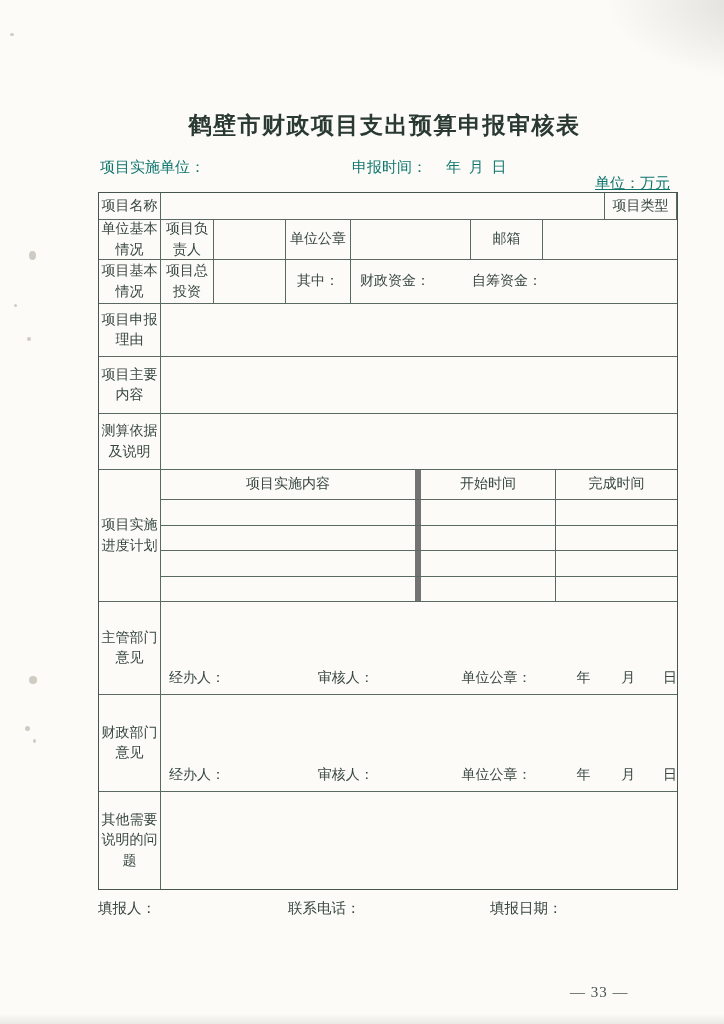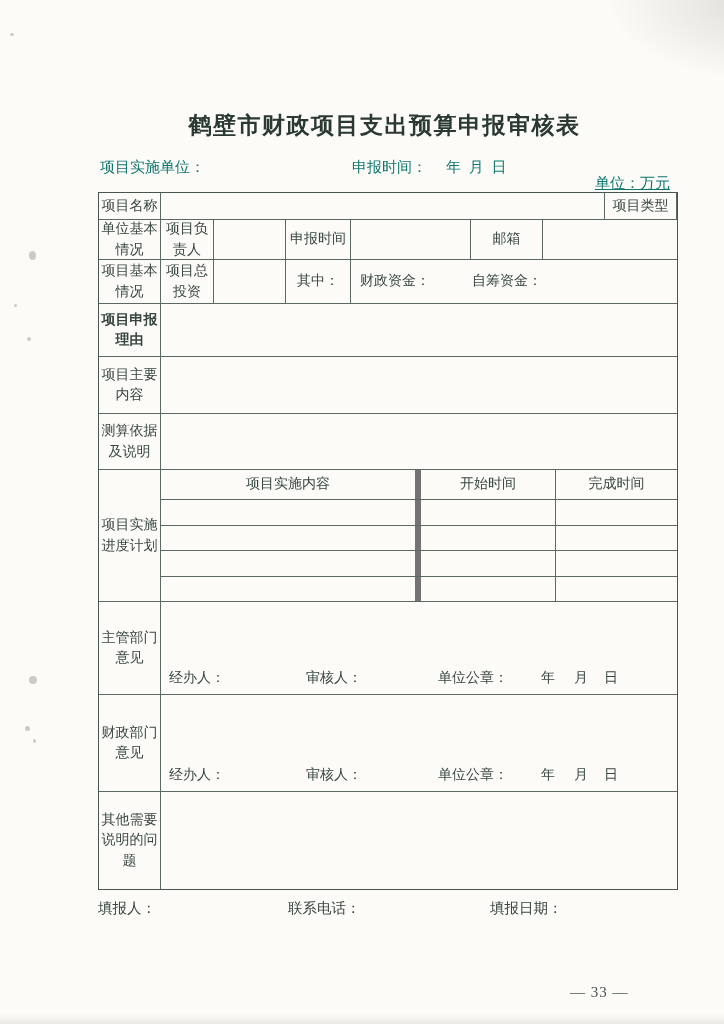--- a/index.html
+++ b/index.html
@@ -49,21 +49,21 @@
   .sub-row.last { border-bottom:none; }
   .sc1 { width:260px; flex:none; box-sizing:border-box; border-right:6px solid #737373;
     display:flex; align-items:center; justify-content:center; }
   .sc2 { width:135px; flex:none; box-sizing:border-box; border-right:1px solid #5a6a62;
     display:flex; align-items:center; justify-content:center; }
   .sc3 { flex:1; display:flex; align-items:center; justify-content:center; }
 
   
   .op { flex:1; display:flex; flex-direction:column; justify-content:flex-end; }
   .op-space { flex:1; }
-  .op-sign { flex:none; display:flex; align-items:flex-end; padding:0 0 6px 8px; white-space:nowrap; }
+  .op-sign { flex:none; display:flex; align-items:flex-end; padding:0 0 6px 8px; white-space:nowrap;justify-content:space-between; }
   .op-sign .s-rev { margin-left:81px; }
   .op-sign .s-seal { margin-left:76px; }
   .op-sign .s-y { margin-left:33px; }
   .op-sign .s-m { margin-left:19px; }
   .op-sign .s-d { margin-left:16px; }
 
   
   .funds { justify-content:flex-start; padding-left:9px; }
   .funds .f-self { margin-left:42px; }
 
@@ -105,38 +105,38 @@
     <div class="sec first" style="height:26px;">
       <div class="lbl">项目名称</div>
       <div class="cell grow bR"></div>
       <div class="cell bR" style="width:72px;">项目类型</div>
     </div>
 
     <div class="sec" style="height:40px;">
       <div class="lbl">单位基本情况</div>
       <div class="cell bR" style="width:53px;">项目负责人</div>
       <div class="cell bR" style="width:72px;"></div>
-      <div class="cell bR" style="width:65px;">申报时间</div>
+      <div class="cell bR" style="width:65px;">单位公章</div>
       <div class="cell bR" style="width:120px;"></div>
       <div class="cell bR" style="width:72px;">邮箱</div>
       <div class="cell grow"></div>
     </div>
 
     <div class="sec" style="height:44px;">
       <div class="lbl">项目基本情况</div>
       <div class="cell bR" style="width:53px;">项目总投资</div>
       <div class="cell bR" style="width:72px;"></div>
       <div class="cell bR" style="width:65px;">其中：</div>
       <div class="cell grow funds">
         <span>财政资金：</span>
         <span class="f-self">自筹资金：</span>
       </div>
     </div>
 
-    <div class="sec" style="height:53px;font-weight:bold;">
+    <div class="sec" style="height:53px;">
       <div class="lbl">项目申报理由</div>
       <div class="cell grow"></div>
     </div>
 
     <div class="sec" style="height:57px;">
       <div class="lbl">项目主要内容</div>
       <div class="cell grow"></div>
     </div>
 
     <div class="sec" style="height:56px;">

